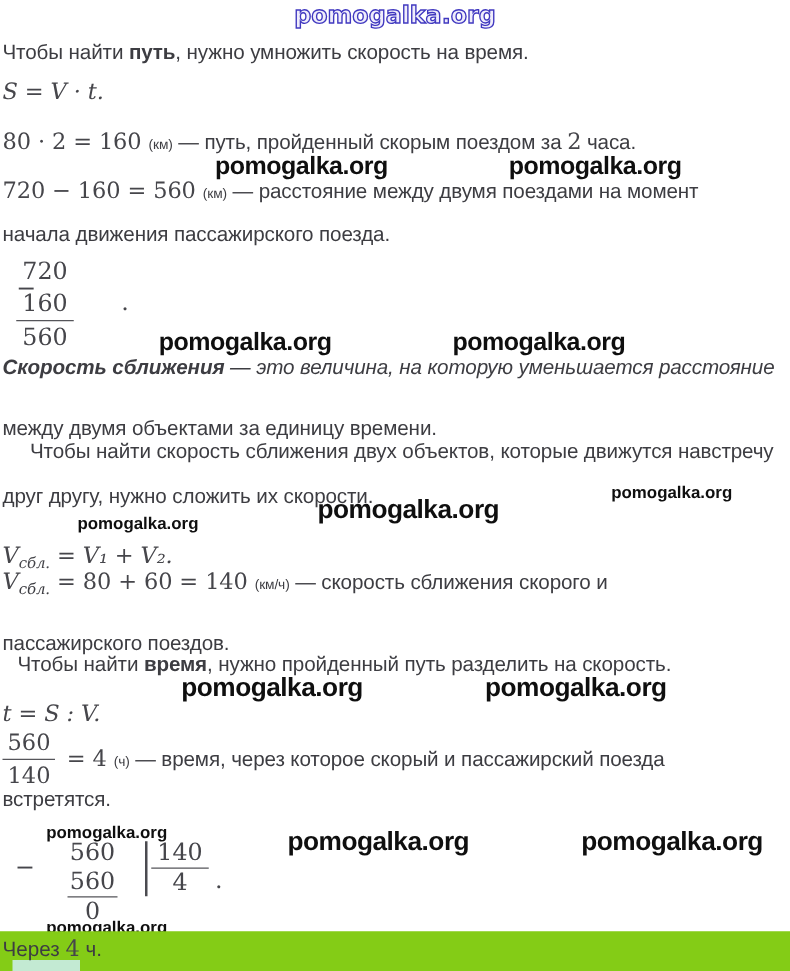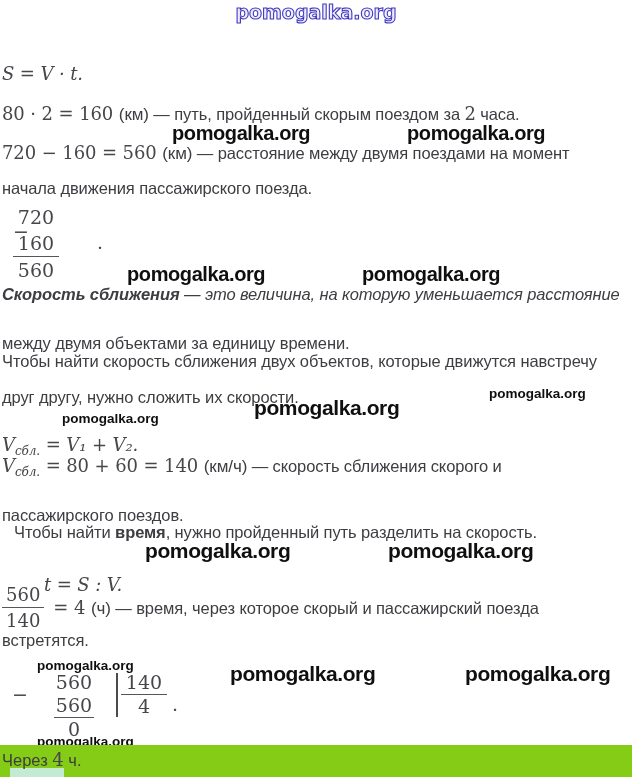--- a/index.html
+++ b/index.html
@@ -3,21 +3,21 @@
 <meta charset="utf-8">
 <style>
   html,body{margin:0;padding:0;background:#ffffff;}
   #page{position:relative;width:632px;height:777px;background:#ffffff;overflow:hidden;
         font-family:"Liberation Sans",sans-serif;}
   .t{position:absolute;left:2px;font-size:16.5px;color:#3d3d42;white-space:nowrap;letter-spacing:-0.1px;}
   .b{font-weight:700;}
   .math{font-family:"DejaVu Serif",serif;color:#46464b;font-size:18px;}
   .mi{font-style:italic;}
   .msub{font-family:"DejaVu Serif",serif;font-style:italic;font-size:12px;vertical-align:-4px;}
-  .unit{font-size:17px;}
+  .unit{font-size:11px;}
   
   .wm{position:absolute;font-family:"Liberation Sans",sans-serif;font-weight:700;color:#0f0f0f;white-space:nowrap;}
   .wm-lg{font-size:21px;letter-spacing:-0.4px;}
   .wm-md{font-size:20px;letter-spacing:-0.4px;}
   .wm-sm{font-size:13.5px;}
   .wm-top{position:absolute;top:1px;left:0;width:100%;text-align:center;font-weight:700;font-size:19px;
           font-family:"DejaVu Sans",sans-serif;color:#efedfb;-webkit-text-stroke:1.1px #4038c0;}
   
   .csub{position:absolute;top:204px;left:13px;font-family:"DejaVu Serif",serif;font-size:19px;color:#46464b;}
   .cs-sign{position:absolute;left:0;top:16px;}
@@ -57,20 +57,21 @@
   <div class="wm wm-sm" style="left:489px;top:386px;">pomogalka.org</div>
   <div class="wm wm-lg" style="left:254px;top:396px;">pomogalka.org</div>
   <div class="wm wm-sm" style="left:62px;top:411px;">pomogalka.org</div>
   <div class="wm wm-lg" style="left:145px;top:539px;">pomogalka.org</div>
   <div class="wm wm-lg" style="left:388px;top:539px;">pomogalka.org</div>
   <div class="wm wm-sm" style="left:37px;top:658px;">pomogalka.org</div>
   <div class="wm wm-lg" style="left:230px;top:662px;">pomogalka.org</div>
   <div class="wm wm-lg" style="left:465px;top:662px;">pomogalka.org</div>
   <div class="wm wm-sm" style="left:37px;top:734px;">pomogalka.org</div>
 
+  <div class="t" style="top:33px;"><span>Чтобы найти </span><span class="b">путь</span><span>, нужно умножить скорость на время.</span></div>
 
   <div class="t math mi" style="top:63px;">S = V · t.</div>
 
   <div class="t" style="top:103px;"><span class="math">80 · 2 = 160 </span><span class="unit">(км)</span><span> — путь, пройденный скорым поездом за </span><span class="math">2</span><span> часа.</span></div>
 
   <div class="t" style="top:142px;text-align:right;"><span class="math">720 − 160 = 560 </span><span class="unit">(км)</span><span> — расстояние между двумя поездами на момент</span></div>
   <div class="t" style="top:179px;">начала движения пассажирского поезда.</div>
 
   <div class="csub">
     <span class="cs-sign">−</span>
@@ -78,31 +79,31 @@
       <div>720</div>
       <div>160</div>
       <div class="cs-res">560</div>
     </div>
     <span class="cs-dot">.</span>
   </div>
 
   <div class="t" style="top:285px;font-style:italic;"><span class="b">Скорость сближения</span><span> — это величина, на которую уменьшается расстояние</span></div>
   <div class="t" style="top:334px;">между двумя объектами за единицу времени.</div>
 
-  <div class="t" style="top:352px;">Чтобы найти скорость сближения двух объектов, которые движутся навстречу</div>
+  <div class="t" style="top:352px;margin-left:22px;">Чтобы найти скорость сближения двух объектов, которые движутся навстречу</div>
   <div class="t" style="top:388px;">друг другу, нужно сложить их скорости.</div>
 
   <div class="t math mi" style="top:434px;"><span>V</span><span class="msub">сбл.</span><span> = V₁ + V₂.</span></div>
 
   <div class="t" style="top:455px;"><span class="math mi">V</span><span class="msub">сбл.</span><span class="math"> = 80 + 60 = 140 </span><span class="unit">(км/ч)</span><span> — скорость сближения скорого и</span></div>
   <div class="t" style="top:492px;margin-top:14px;">пассажирского поездов.</div>
 
   <div class="t" style="top:523px;margin-left:12px;"><span>Чтобы найти </span><span class="b">время</span><span>, нужно пройденный путь разделить на скорость.</span></div>
 
-  <div class="t math mi" style="top:574px;margin-left:42px;">t = S : V.</div>
+  <div class="t math mi" style="top:561px;">t = S : V.</div>
 
   <div class="fracline">
     <span class="frac">
       <span class="frac-top">560</span>
       <span class="frac-bot">140</span>
     </span>
     <span class="t" style="position:static;"><span class="math">= 4 </span><span class="unit">(ч)</span><span> — время, через которое скорый и пассажирский поезда</span></span>
   </div>
   <div class="t" style="top:631px;">встретятся.</div>
 

